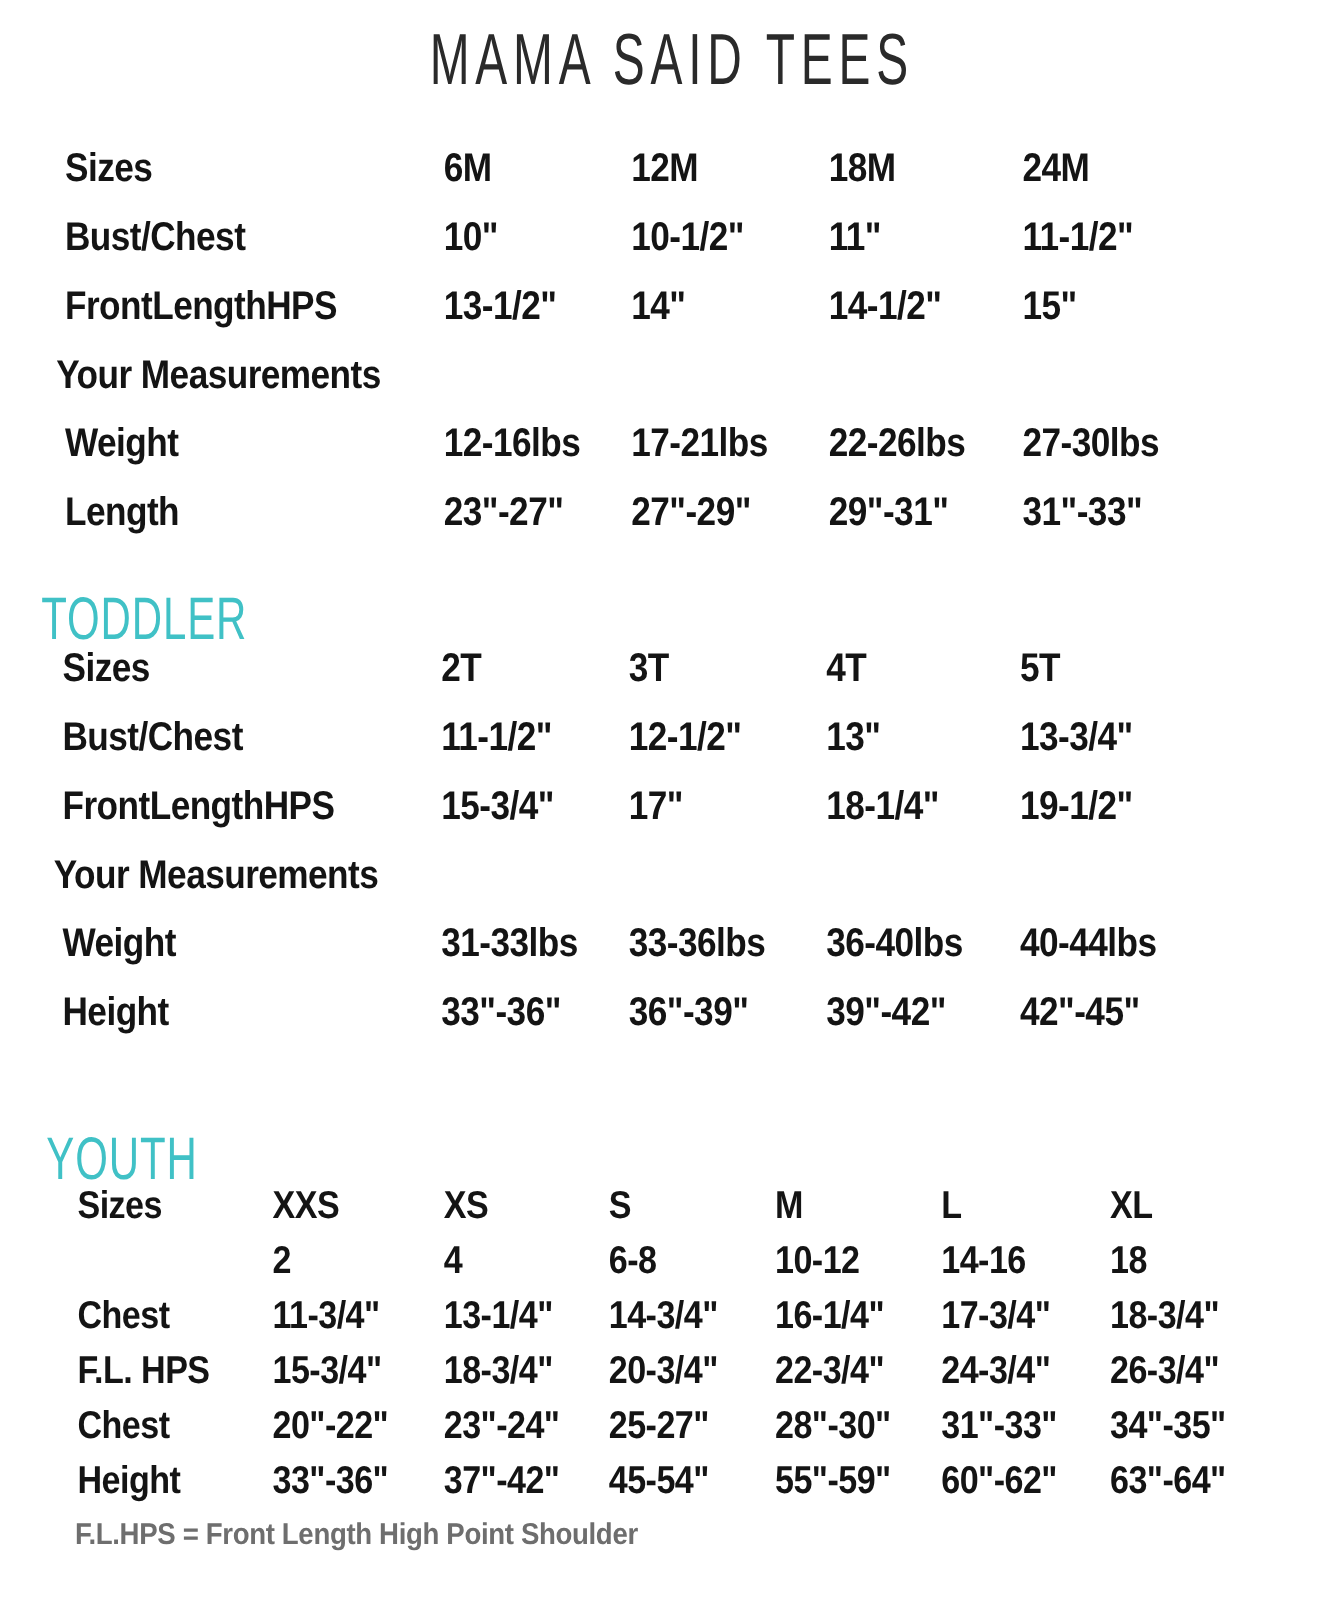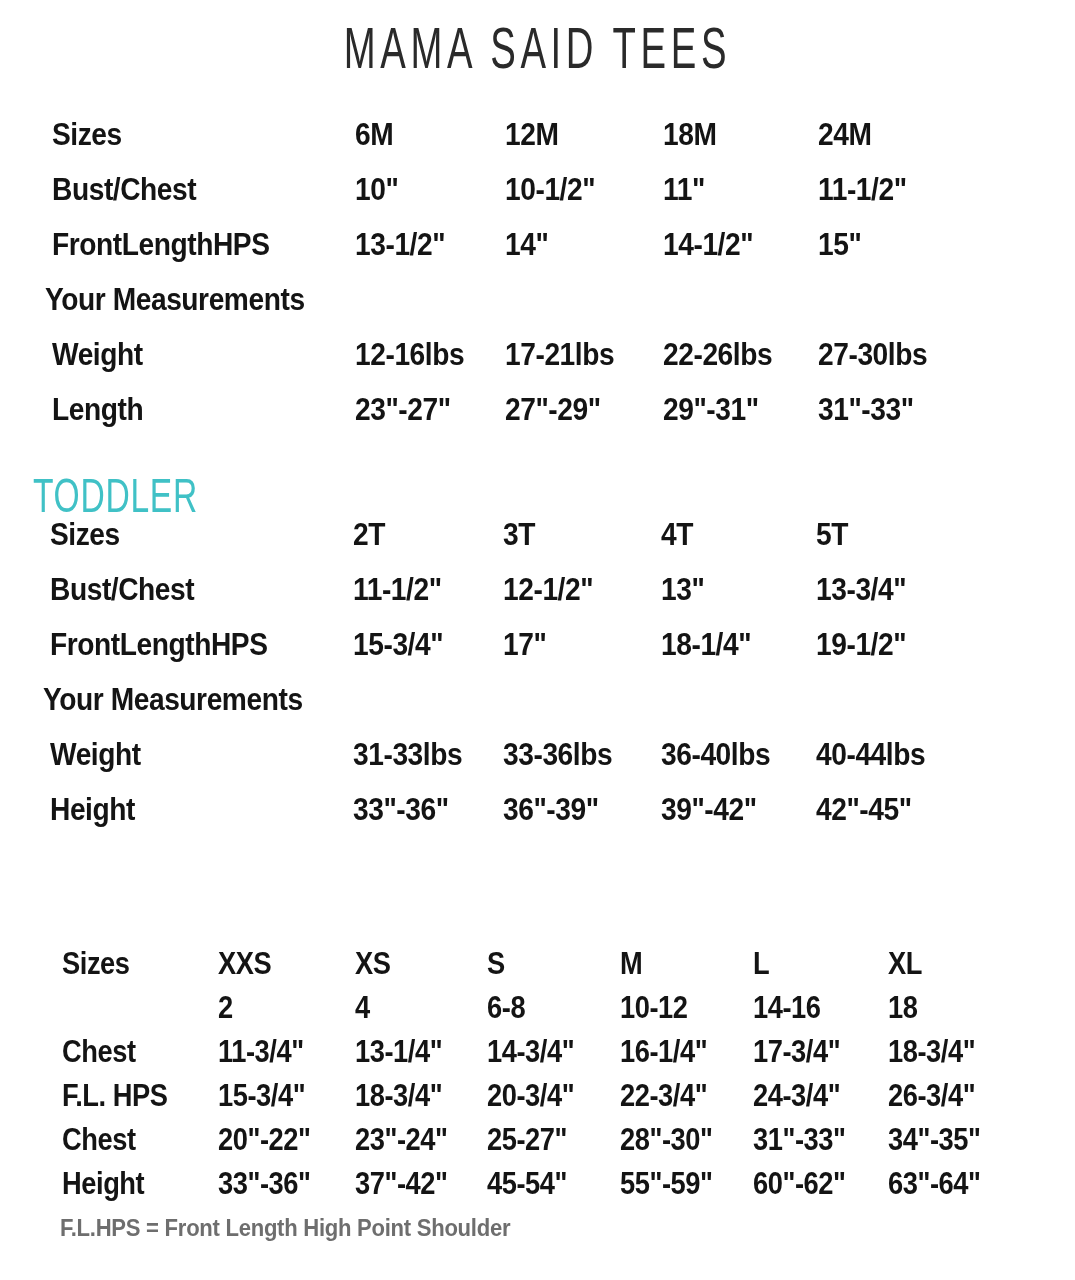--- a/index.html
+++ b/index.html
@@ -198,20 +198,23 @@
     </div>
     <div class="row">
       <span class="cell label">Height</span>
       <span class="cell">33"-36"</span>
       <span class="cell">36"-39"</span>
       <span class="cell">39"-42"</span>
       <span class="cell">42"-45"</span>
     </div>
   </div>
 
+  <div class="sec-heading" id="youth-heading">
+    <span>YOUTH</span>
+  </div>
 
   <div class="rows rows-6col" id="youth-rows">
     <div class="row">
       <span class="cell label">Sizes</span>
       <span class="cell">XXS</span>
       <span class="cell">XS</span>
       <span class="cell">S</span>
       <span class="cell">M</span>
       <span class="cell">L</span>
       <span class="cell">XL</span>

